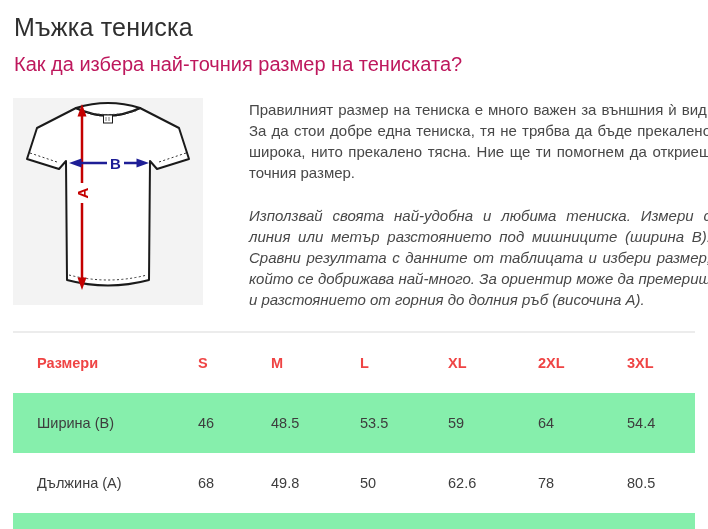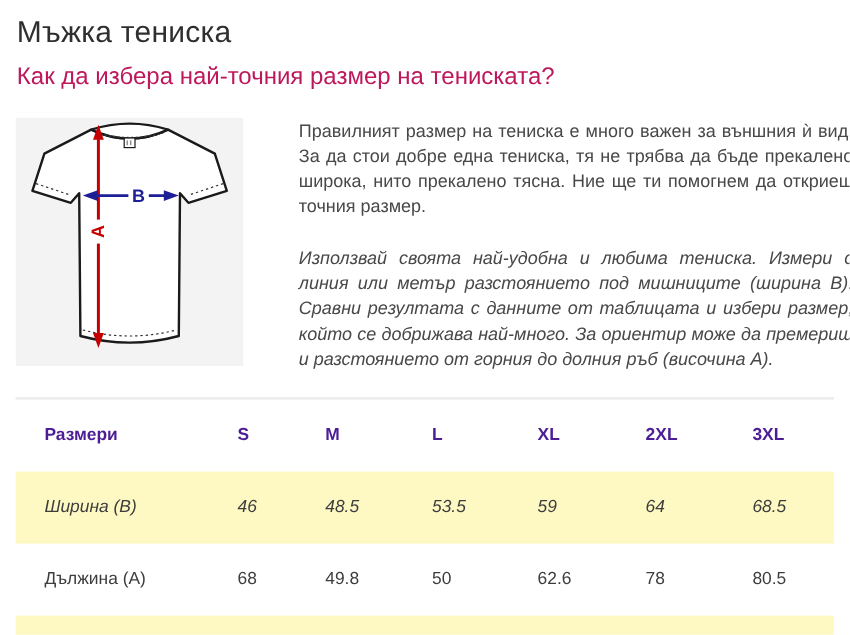--- a/index.html
+++ b/index.html
@@ -36,23 +36,23 @@
   .size-table {
     position:absolute; left:13px; top:331px; width:682px;
     border-top:2px solid #ececec;
     font-size:14.5px; color:#3d3d3d;
   }
   .trow {
     display:grid;
     grid-template-columns:185px 73px 89px 88px 90px 89px 1fr;
     height:60px; align-items:center;
   }
-  .trow.alt { background:#fef9c3;font-style:italic; }
+  .trow.alt { background:#86efac; }
   .trow .cell:first-child { padding-left:24px; }
-  .trow.head .cell { font-weight:700; color:#4c1d95; }
+  .trow.head .cell { font-weight:700; color:#ef4444; }
 </style>
 </head>
 <body>
 
 <div id="page">
 
   <h1 class="title">Мъжка тениска</h1>
   <h2 class="subtitle">Как да избера най-точния размер на тениската?</h2>
 
   <div class="diagram">
@@ -105,21 +105,21 @@
       <div class="cell">2XL</div>
       <div class="cell">3XL</div>
     </div>
     <div class="trow alt">
       <div class="cell">Ширина (B)</div>
       <div class="cell">46</div>
       <div class="cell">48.5</div>
       <div class="cell">53.5</div>
       <div class="cell">59</div>
       <div class="cell">64</div>
-      <div class="cell">68.5</div>
+      <div class="cell">54.4</div>
     </div>
     <div class="trow">
       <div class="cell">Дължина (A)</div>
       <div class="cell">68</div>
       <div class="cell">49.8</div>
       <div class="cell">50</div>
       <div class="cell">62.6</div>
       <div class="cell">78</div>
       <div class="cell">80.5</div>
     </div>

